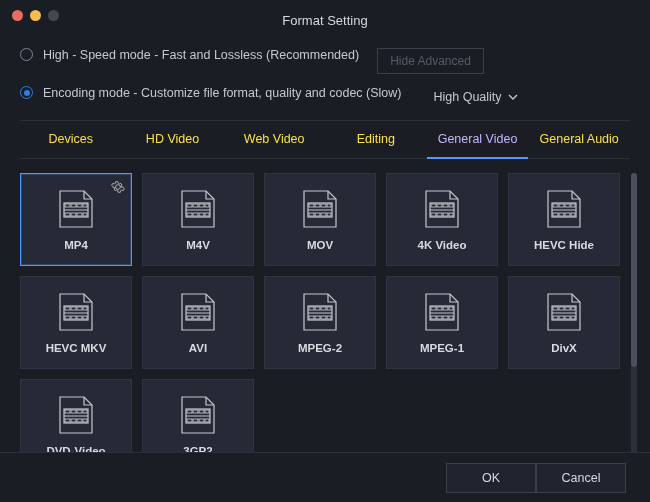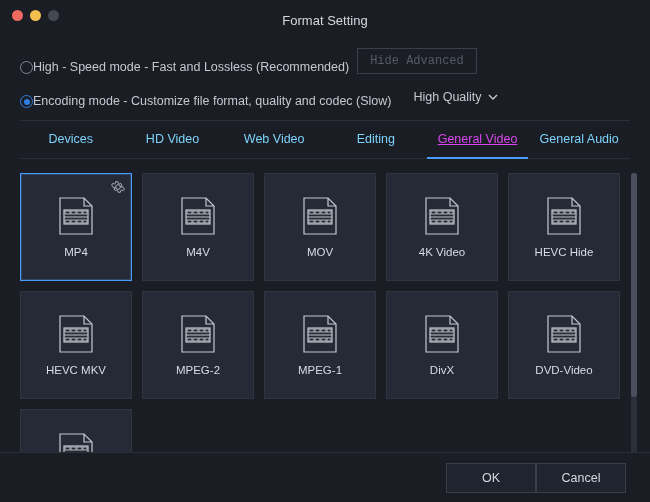--- a/index.html
+++ b/index.html
@@ -8,34 +8,34 @@
 .titlebar { height: 30px; display: flex; align-items: center; padding: 0 12px; background: #1a1d24; position: relative; }
 .traffic { display: flex; gap: 7px; }
 .dot { width: 11px; height: 11px; border-radius: 50%; }
 .dot.red { background: #ec6a5e; }
 .dot.yel { background: #f4be4f; }
 .dot.grn { background: #444851; }
 .title { position: absolute; left: 0; right: 0; text-align: center; font-size: 13px; color: #d5d8de; pointer-events: none; margin-top: 11px; }
 
 .content { padding: 10px 20px 8px 20px; }
 
-.mode-row { display: flex; align-items: flex-end; margin: 8px 0 12px 0; font-size: 12.5px; }
+.mode-row { display: flex; align-items: flex-start; gap: 10px; margin: 8px 0 12px 0; font-size: 12.5px; }
 .radio { width: 13px; height: 13px; border: 1.5px solid #7f8794; border-radius: 50%; display: inline-flex; align-items: center; justify-content: center; flex-shrink: 0; }
 .radio.selected { border-color: #2f7fe0; }
 .radio.selected::after { content: ""; width: 6px; height: 6px; background: #2f7fe0; border-radius: 50%; }
-.hide-adv { margin-left: 8px; padding: 5px 12px; border: 1px solid #3a3f4a; color: #555a65; font-size: 12px; background: transparent; font-family: Liberation Mono, monospace; }
+.hide-adv { margin-left: 8px; padding: 5px 12px; border: 1px solid #3a3f4a; color: #555a65; font-size: 12px; background: transparent; }
 .quality-sel { margin-left: 16px; padding: 4px 6px; color: #c5c8cf; font-size: 12.5px; display: flex; align-items: center; gap: 6px; cursor: pointer; }
 
 .tabs { display: flex; border-top: 1px solid #2a2f3a; border-bottom: 1px solid #2a2f3a; margin-top: 6px; }
-.tab { flex: 1; text-align: center; padding: 11px 6px; font-size: 12.5px; color: #7dd3fc; cursor: pointer; }
-.tab.active { color: #d946ef; border-bottom: 2px solid #4a9bff; margin-bottom: -1px; text-decoration: underline; }
+.tab { flex: 1; text-align: center; padding: 11px 6px; font-size: 12.5px; color: #fde047; cursor: pointer; }
+.tab.active { color: #c4b5fd; border-bottom: 2px solid #4a9bff; margin-bottom: -1px; }
 
 .grid-wrap { display: flex; margin-top: 14px; }
 .grid { display: grid; grid-template-columns: repeat(5, 112px); gap: 10px 10px; flex: 1; }
-.tile { height: 108px; background: #262a36; border: 1px solid #2f3441; display: flex; flex-direction: column; align-items: center; justify-content: center; gap: 10px; cursor: pointer; position: relative; }
+.tile { height: 93px; background: #262a36; border: 1px solid #2f3441; display: flex; flex-direction: column; align-items: center; justify-content: center; gap: 10px; cursor: pointer; position: relative; font-weight: bold; }
 .tile.sel { border: 1.5px solid #4a9bff; box-shadow: 0 0 0 1px rgba(74,155,255,0.25) inset; }
 .tile .gear { position: absolute; top: 6px; right: 6px; }
 .tile-label { font-size: 11.5px; color: #d8dbe2; }
 
 .film-icon { width: 44px; height: 40px; }
 .scroll { width: 8px; margin-left: 10px; position: relative; }
 .scroll-track { position: absolute; top: 0; bottom: 0; left: 1px; width: 6px; background: #2a2f3a; border-radius: 3px; }
 .scroll-thumb { position: absolute; top: 0; height: 65%; left: 1px; width: 6px; background: #4a5060; border-radius: 3px; }
 
 .footer { position: absolute; bottom: 0; left: 0; right: 0; height: 50px; border-top: 1px solid #2a2f3a; display: flex; align-items: center; justify-content: flex-end; padding: 0 24px; background: #1a1d24; }
@@ -216,20 +216,39 @@
               <rect x="17" y="15" width="5" height="3" fill="none" stroke="#c5c8cf" stroke-width="0.9"></rect>
               <rect x="23" y="15" width="5" height="3" fill="none" stroke="#c5c8cf" stroke-width="0.9"></rect>
               <rect x="29" y="15" width="4" height="3" fill="none" stroke="#c5c8cf" stroke-width="0.9"></rect>
               <rect x="11" y="24" width="5" height="3" fill="none" stroke="#c5c8cf" stroke-width="0.9"></rect>
               <rect x="17" y="24" width="5" height="3" fill="none" stroke="#c5c8cf" stroke-width="0.9"></rect>
               <rect x="23" y="24" width="5" height="3" fill="none" stroke="#c5c8cf" stroke-width="0.9"></rect>
               <rect x="29" y="24" width="4" height="3" fill="none" stroke="#c5c8cf" stroke-width="0.9"></rect>
               <line x1="10" y1="21" x2="34" y2="21" stroke="#c5c8cf" stroke-width="1"></line>
             </svg>
           </span>
+          <span class="tile-label">AVI</span>
+        </div>
+        <div class="tile">
+          <span>
+            <svg class="film-icon" viewBox="0 0 44 40">
+              <path d="M6 2 H30 L38 10 V38 H6 Z" fill="none" stroke="#c5c8cf" stroke-width="1.2"></path>
+              <path d="M30 2 V10 H38" fill="none" stroke="#c5c8cf" stroke-width="1.2"></path>
+              <rect x="10" y="14" width="24" height="14" fill="none" stroke="#c5c8cf" stroke-width="1.2"></rect>
+              <rect x="11" y="15" width="5" height="3" fill="none" stroke="#c5c8cf" stroke-width="0.9"></rect>
+              <rect x="17" y="15" width="5" height="3" fill="none" stroke="#c5c8cf" stroke-width="0.9"></rect>
+              <rect x="23" y="15" width="5" height="3" fill="none" stroke="#c5c8cf" stroke-width="0.9"></rect>
+              <rect x="29" y="15" width="4" height="3" fill="none" stroke="#c5c8cf" stroke-width="0.9"></rect>
+              <rect x="11" y="24" width="5" height="3" fill="none" stroke="#c5c8cf" stroke-width="0.9"></rect>
+              <rect x="17" y="24" width="5" height="3" fill="none" stroke="#c5c8cf" stroke-width="0.9"></rect>
+              <rect x="23" y="24" width="5" height="3" fill="none" stroke="#c5c8cf" stroke-width="0.9"></rect>
+              <rect x="29" y="24" width="4" height="3" fill="none" stroke="#c5c8cf" stroke-width="0.9"></rect>
+              <line x1="10" y1="21" x2="34" y2="21" stroke="#c5c8cf" stroke-width="1"></line>
+            </svg>
+          </span>
           <span class="tile-label">MPEG-2</span>
         </div>
         <div class="tile">
           <span>
             <svg class="film-icon" viewBox="0 0 44 40">
               <path d="M6 2 H30 L38 10 V38 H6 Z" fill="none" stroke="#c5c8cf" stroke-width="1.2"></path>
               <path d="M30 2 V10 H38" fill="none" stroke="#c5c8cf" stroke-width="1.2"></path>
               <rect x="10" y="14" width="24" height="14" fill="none" stroke="#c5c8cf" stroke-width="1.2"></rect>
               <rect x="11" y="15" width="5" height="3" fill="none" stroke="#c5c8cf" stroke-width="0.9"></rect>
               <rect x="17" y="15" width="5" height="3" fill="none" stroke="#c5c8cf" stroke-width="0.9"></rect>

